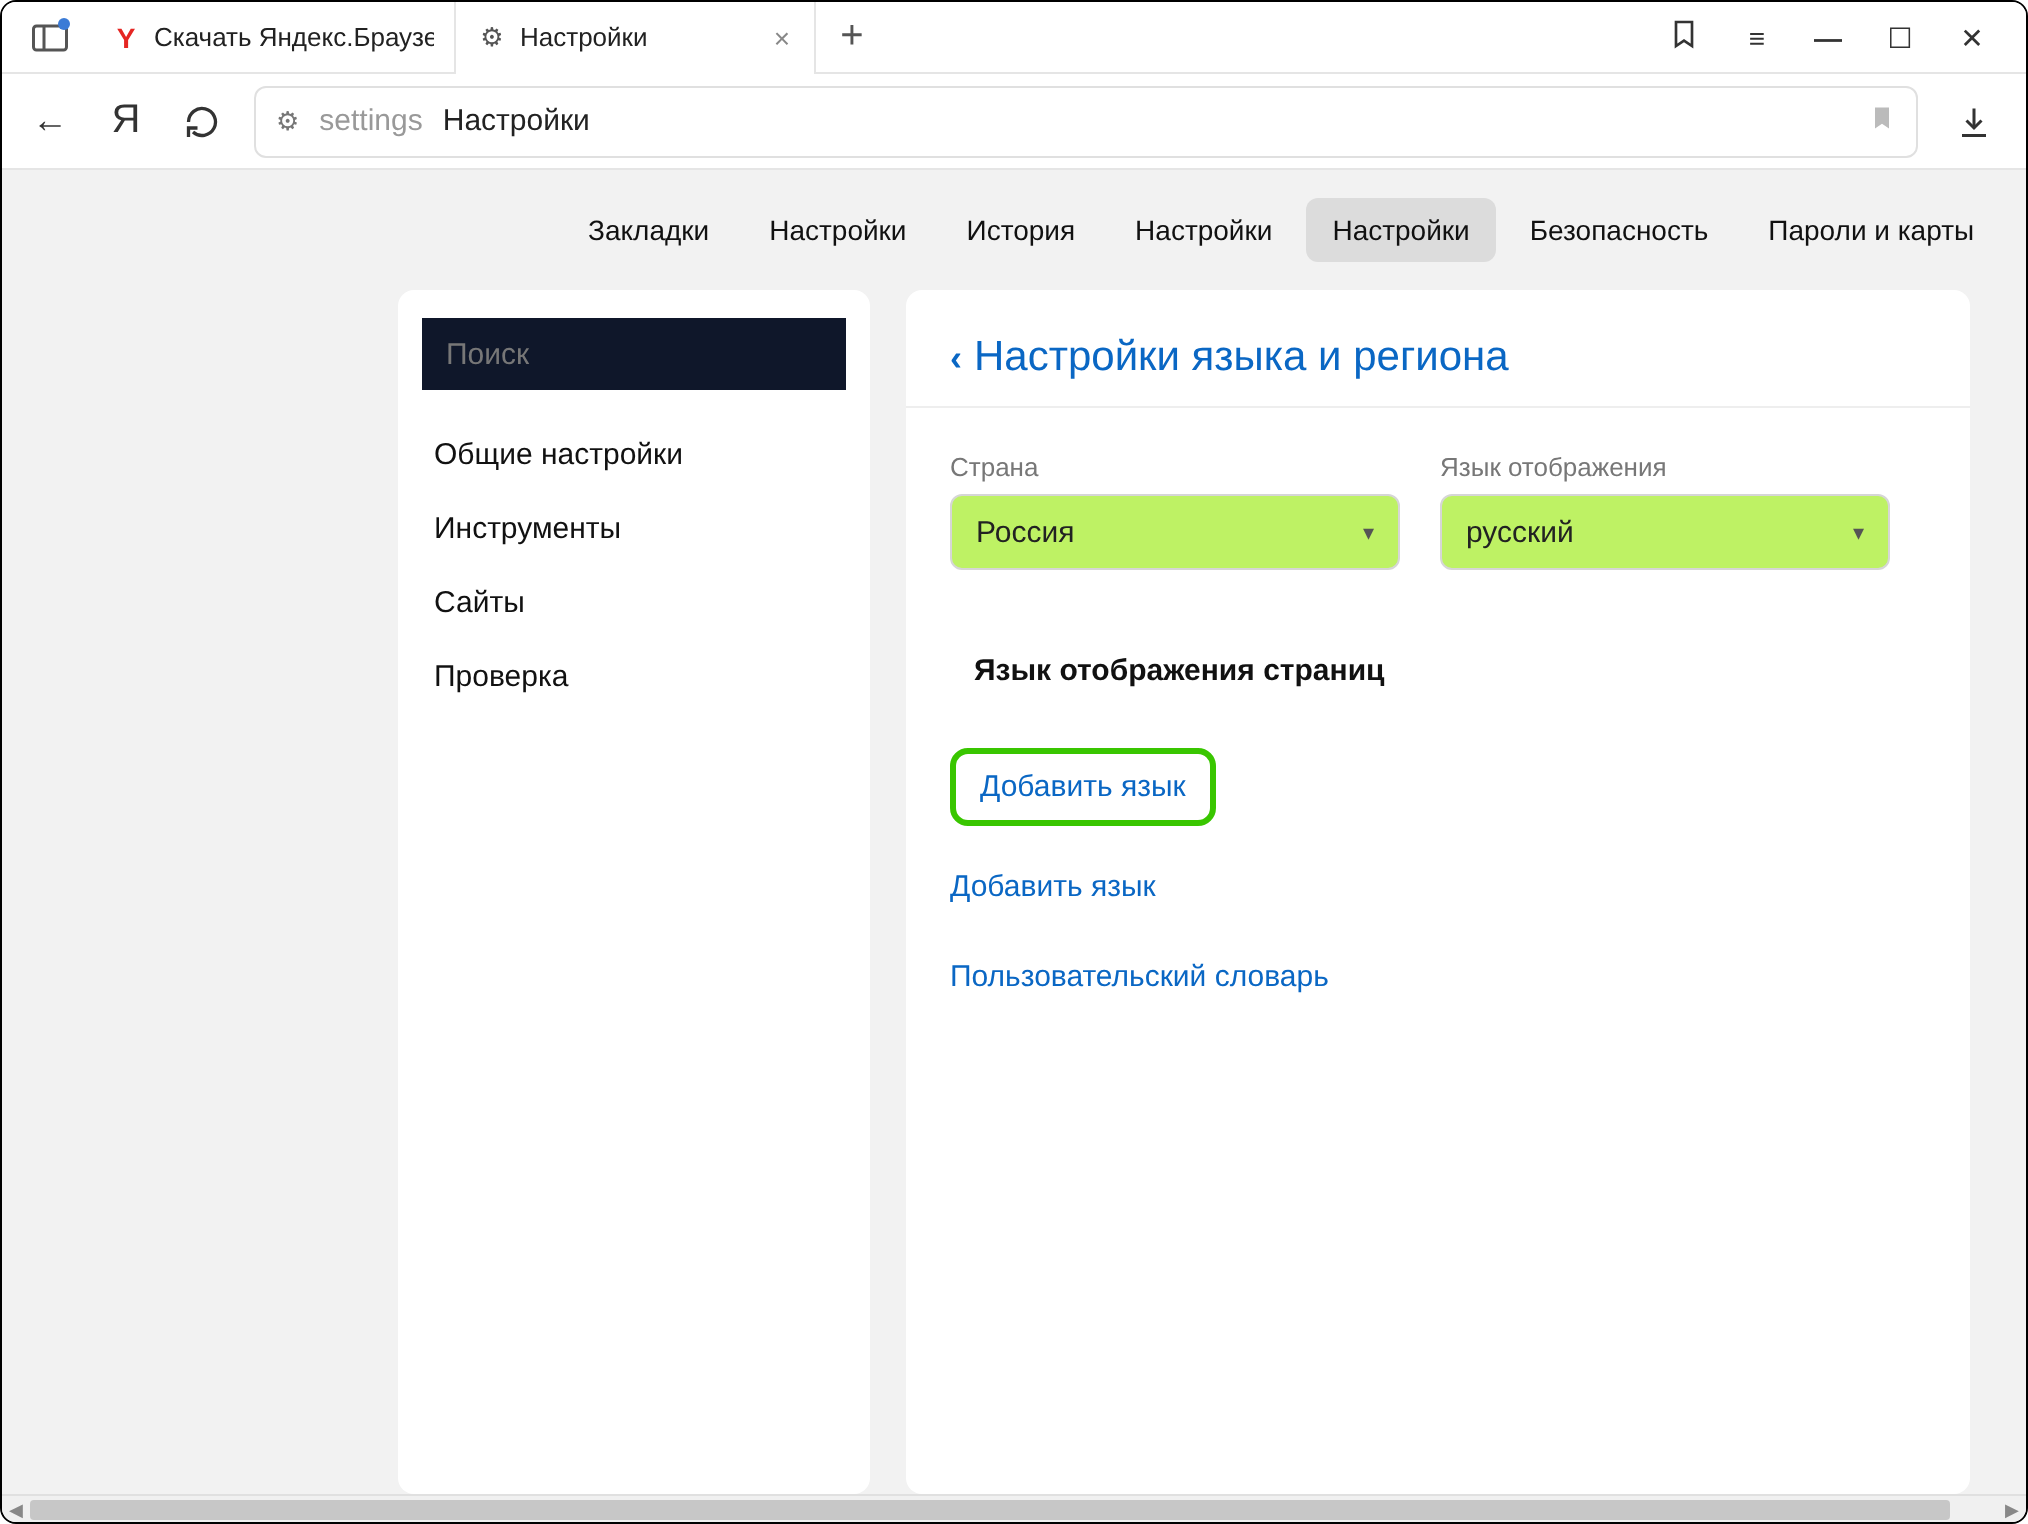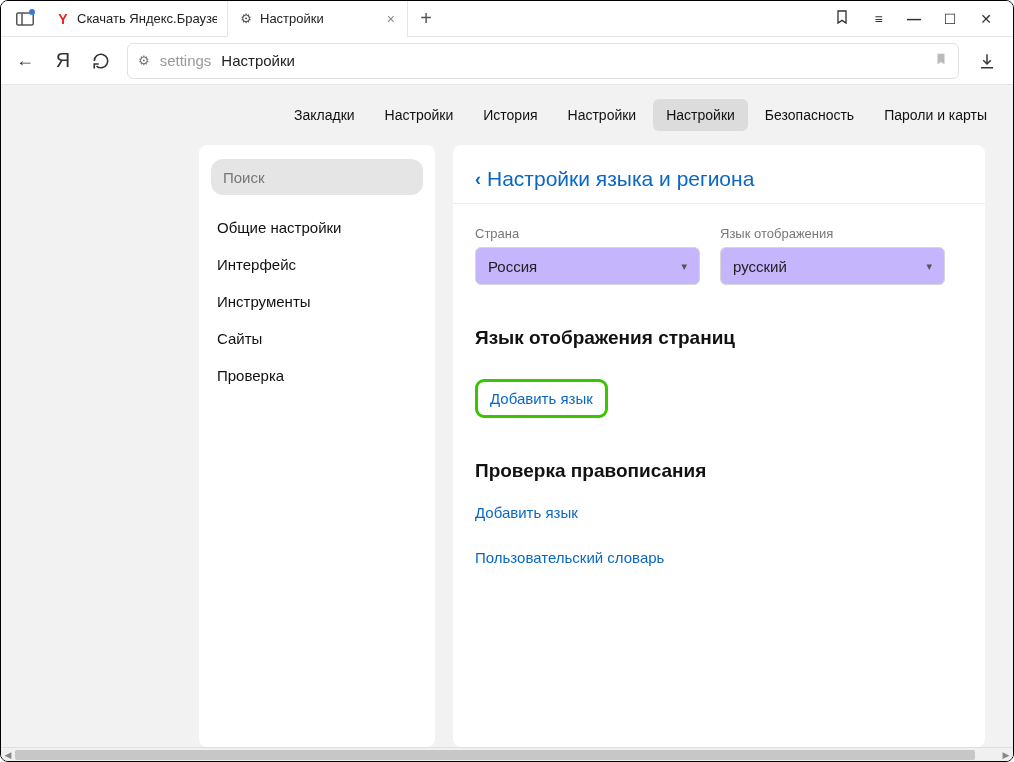--- a/index.html
+++ b/index.html
@@ -129,22 +129,22 @@
     display: flex; gap: 18px;
   }
   .sidepanel {
     width: 236px;
     background: #fff;
     border-radius: 8px;
     padding: 14px 12px 14px 12px;
   }
   .search-box {
     height: 36px;
-    background: #e5e5e5;
-    border-radius: 12px;
+    background: #0f172a;
+    border-radius: 0;
     display:flex; align-items:center;
     padding-left: 12px;
     color: #777; font-size: 15px;
   }
   .sidelist { margin-top: 14px; display:flex; flex-direction:column; gap: 0; }
   .sideitem {
     padding: 10px 6px;
     font-size: 15px;
     color: #111;
     cursor: pointer;
@@ -167,29 +167,29 @@
   .pagetitle .chev { font-size: 18px; font-weight: 700; }
   .hr { border: none; border-top: 1px solid #eee; margin: 12px -22px 22px -22px; }
 
   .row2 { display:flex; gap: 20px; }
   .field { flex: 1; max-width: 225px; }
   .field-label { font-size: 13px; color: #777; margin-bottom: 6px; }
   .select {
     height: 38px;
     border: 1px solid #d6d6d6;
     border-radius: 6px;
-    background: #c4b5fd;
+    background: #bef264;
     display:flex; align-items:center;
     padding: 0 12px;
     font-size: 15px; color:#222;
     cursor: pointer;
   }
   .select .caret { margin-left:auto; color:#555; font-size:11px; }
 
-  .section-h { font-size: 19px; font-weight: 700; color:#111; margin-top: 42px; }
+  .section-h { font-size: 15px; font-weight: 700; color:#111; margin-top: 42px; margin-left: 12px; }
 
   .link-btn {
     display:inline-block;
     color: #0a67c4;
     font-size: 15px;
     cursor: pointer;
     margin-top: 30px;
   }
   .link-plain {
     display:block;
@@ -302,21 +302,20 @@
     <div class="item">Други</div>
   </div>
 
   <div class="panels">
     <div class="sidepanel">
       <div class="search-box">
         <span>Поиск</span>
       </div>
       <div class="sidelist">
         <div class="sideitem">Общие настройки</div>
-        <div class="sideitem">Интерфейс</div>
         <div class="sideitem">Инструменты</div>
         <div class="sideitem">Сайты</div>
         <div class="sideitem">Проверка</div>
       </div>
     </div>
 
     <div class="mainpanel">
       <div class="pagetitle">
         <span class="chev">‹</span>
         <span>Настройки языка и региона</span>
@@ -337,21 +336,20 @@
             <span>русский</span>
             <span class="caret">▾</span>
           </div>
         </div>
       </div>
 
       <div class="section-h">Язык отображения страниц</div>
 
       <div class="link-btn highlight">Добавить язык</div>
 
-      <div class="section-h">Проверка правописания</div>
 
       <div class="link-plain">Добавить язык</div>
       <div class="link-plain">Пользовательский словарь</div>
     </div>
   </div>
 
 </div>
 
 <div class="hscroll">
   <div class="arrow-l">◀</div>

